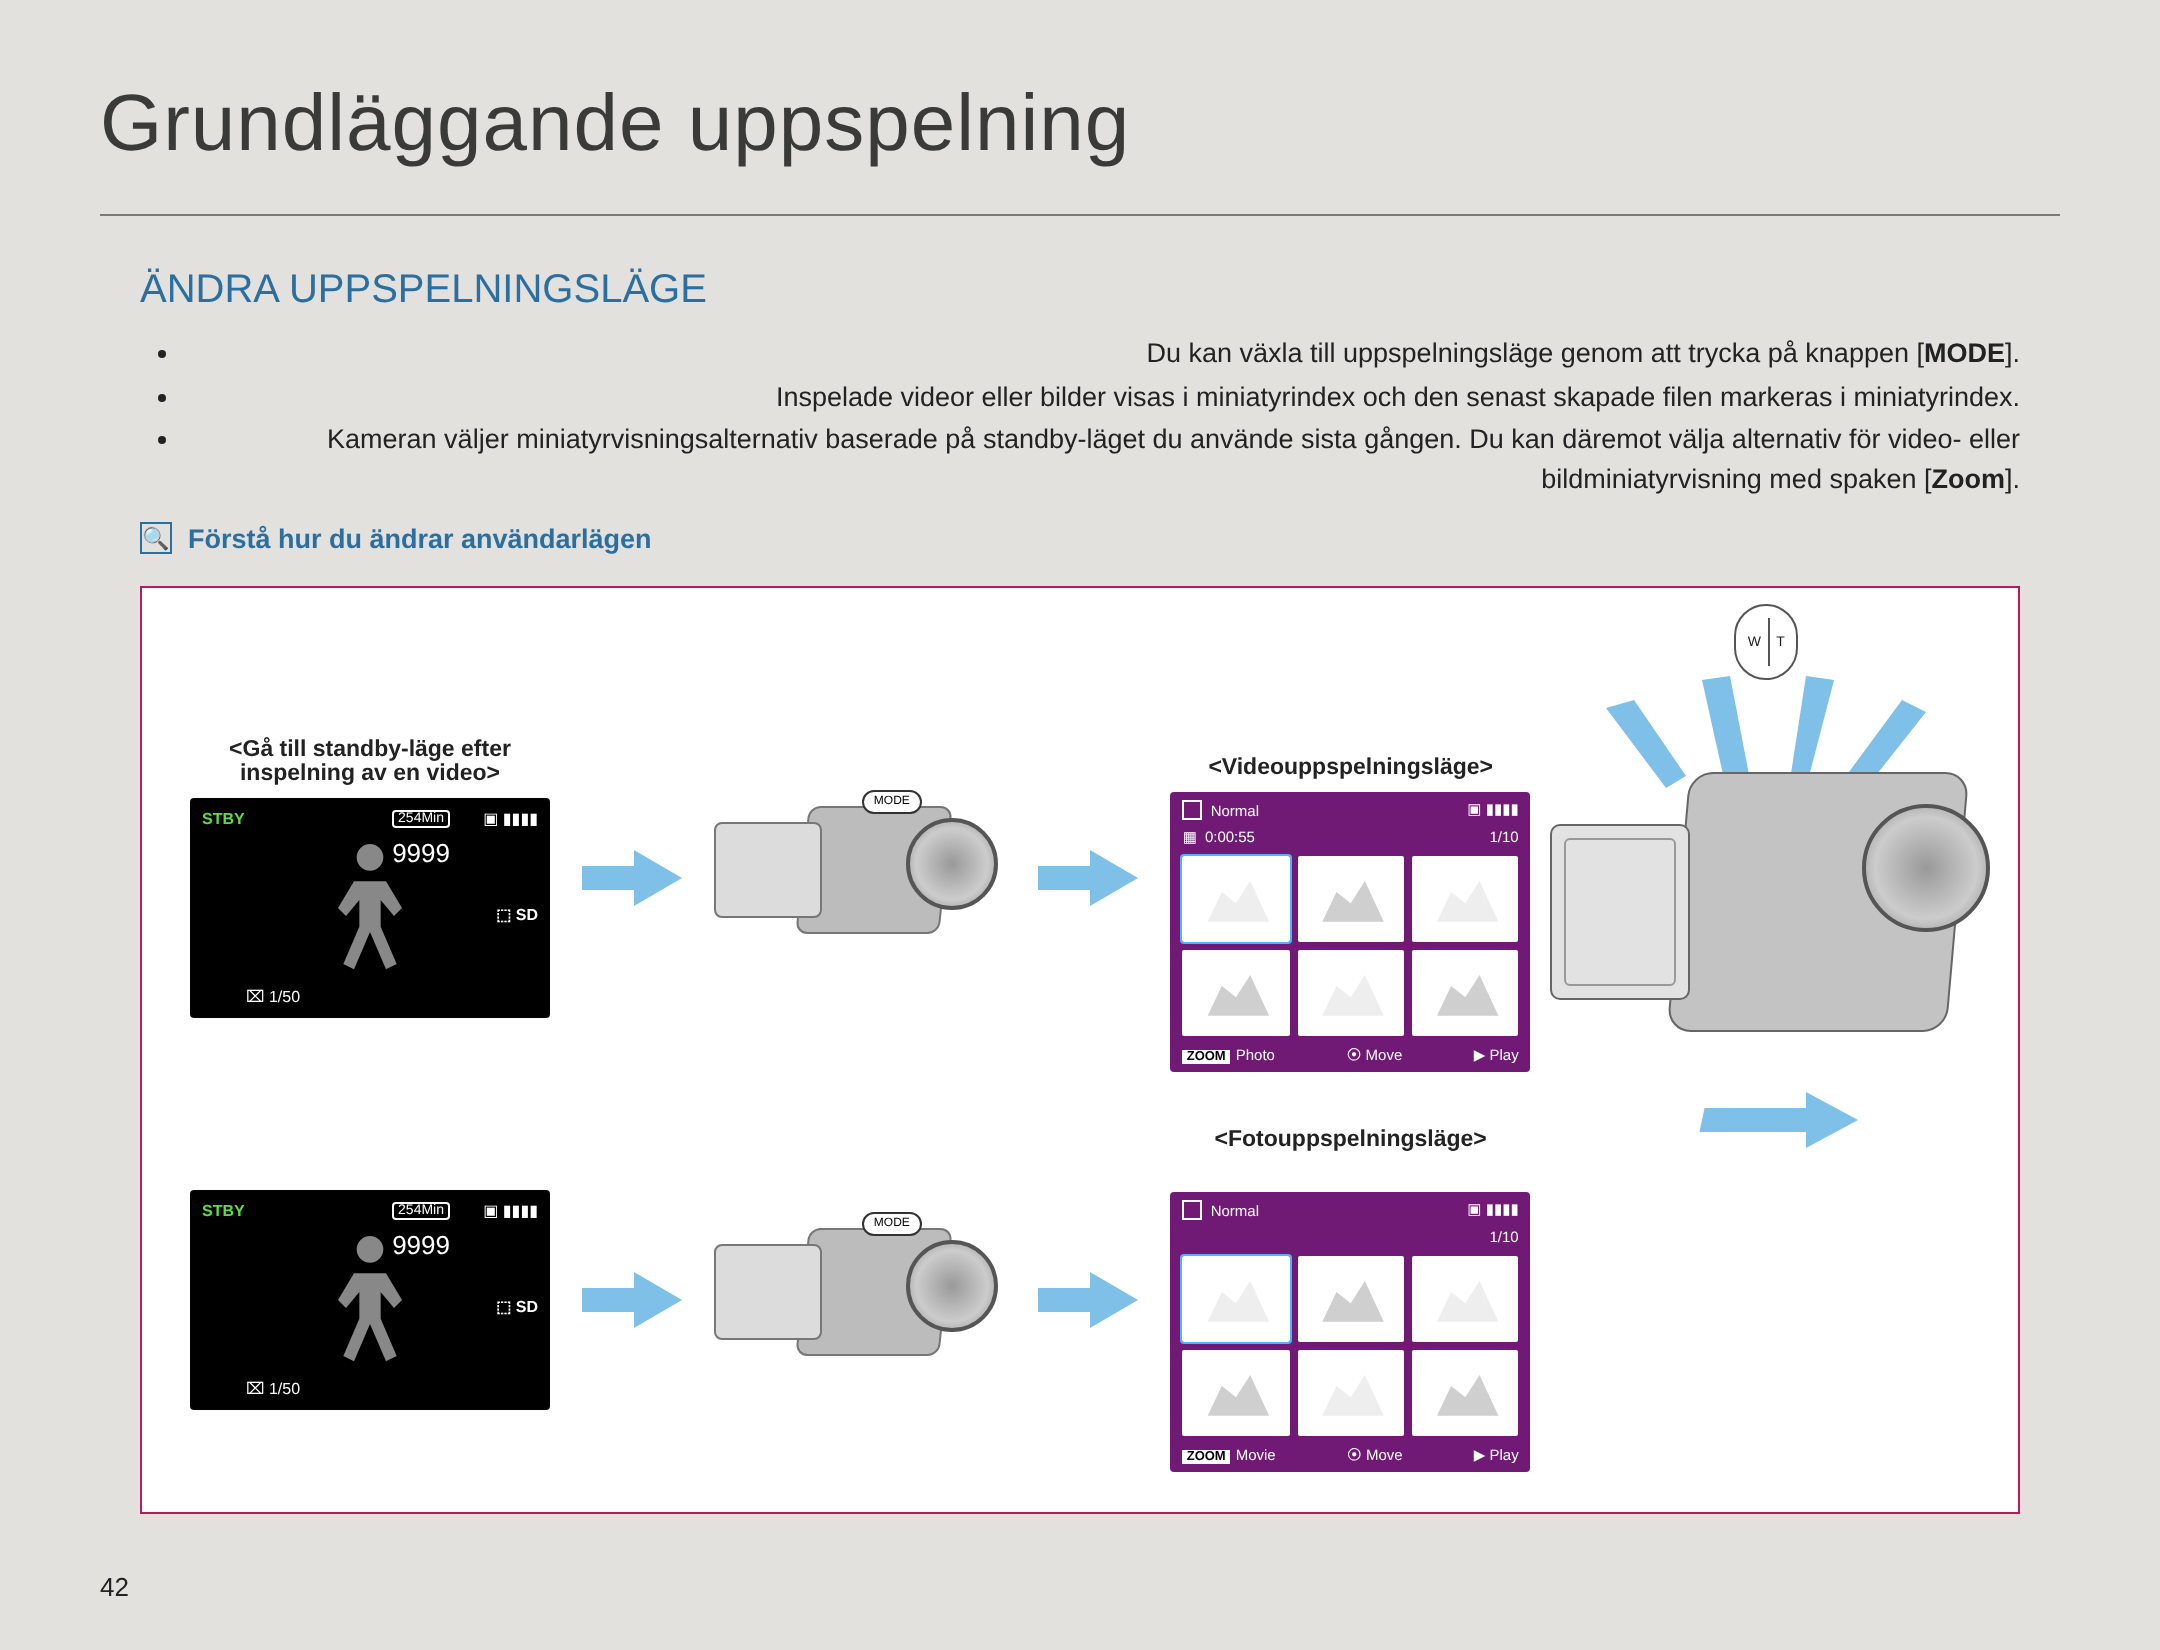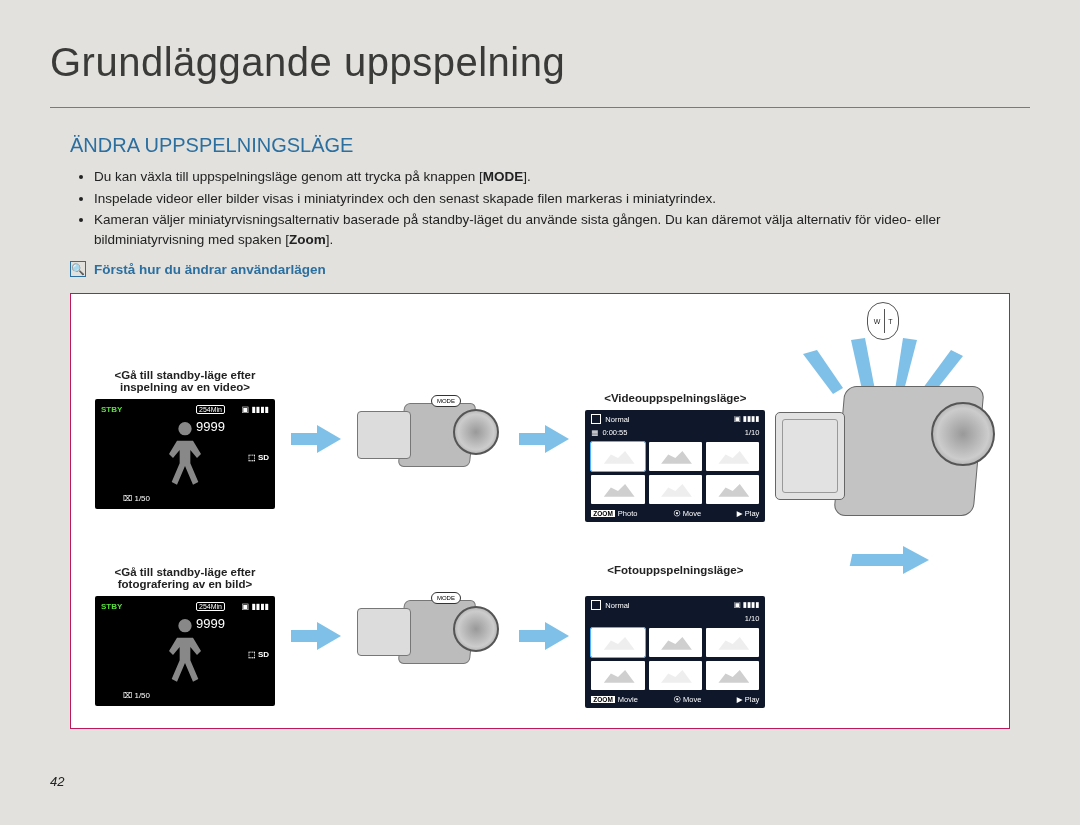--- a/index.html
+++ b/index.html
@@ -22,21 +22,21 @@
   }
   .section-title {
     font-size: 20px;
     color: #2b6fa0;
     text-transform: uppercase;
     margin: 0 20px 10px 20px;
     font-weight: 400;
   }
   .content { margin: 0 20px; }
   .bullets { list-style: disc; padding-left: 24px; font-size: 13.5px; line-height: 1.45; }
-  .bullets li { margin-bottom: 2px; }
+  .bullets li { margin-bottom: 2px; text-align: right; }
   .bold { font-weight: 700; }
   .hint-row { display: flex; align-items: center; gap: 8px; margin: 12px 0 4px 0; }
   .hint-icon {
     width: 16px; height: 16px; border: 1.5px solid #2b6fa0;
     display: flex; align-items: center; justify-content: center;
     font-size: 11px; color: #2b6fa0;
   }
   .hint-title { color: #2b6fa0; font-weight: 700; font-size: 13.5px; }
   .hint-text { font-size: 13.5px; margin-top: 2px; }
   .figure-box {
@@ -93,21 +93,21 @@
     position:absolute; left: 0; top: 22px;
     width: 54px; height: 48px; background: #dcdcdc; border:1px solid #777; border-radius: 4px;
   }
   .cam .mode {
     position:absolute; right: 42px; top: 6px;
     width: 30px; height: 12px; background:#fff; border:1px solid #333; border-radius: 6px;
     font-size: 6px; text-align:center; line-height: 10px; color:#000;
   }
   
   .pb-lcd {
-    width: 180px; height: 112px; background:#0f172a; border-radius:2px;
+    width: 180px; height: 140px; background:#701a75; border-radius:2px;
     position: relative; color:#fff; font-size:7.5px;
   }
   .pb-lcd .top { position:absolute; top:4px; left:6px; display:flex; align-items:center; gap:4px; }
   .pb-lcd .top .sq { width:10px; height:10px; border:1px solid #fff; display:inline-block; }
   .pb-lcd .top2 { position:absolute; top:4px; right:6px; display:flex; gap:4px; }
   .pb-lcd .sub { position:absolute; top:18px; left:6px; display:flex; align-items:center; gap:4px;}
   .pb-lcd .frac { position:absolute; top:18px; right:6px; }
   .pb-lcd .thumbs {
     position:absolute; top: 32px; left:6px; right:6px; bottom: 18px;
     display:grid; grid-template-columns: repeat(3,1fr); gap:4px;
@@ -146,21 +146,21 @@
   }
   .lever-arrow { position:absolute; left:70px; bottom:-8px; width:90px; height:30px;}
   .lever-arrow::before{
     content:""; position:absolute; left:0; top:10px; width:56px; height:12px; background:#7fc0e8;
     transform: skewX(-12deg);
   }
   .lever-arrow::after{
     content:""; position:absolute; left:52px; top:2px;
     border-left:26px solid #7fc0e8; border-top:14px solid transparent; border-bottom:14px solid transparent;
   }
-  .page-num { position:absolute; left:50px; bottom: 36px; font-size:13px;font-style:italic; }
+  .page-num { position:absolute; left:50px; bottom: 24px; font-size:13px; }
   .thumb-silhouette {
     position:absolute; inset:3px;
     background:#cfcfcf;
     clip-path: polygon(20% 80%, 35% 40%, 50% 55%, 65% 25%, 85% 80%);
   }
   .grey-ghost { opacity: 0.35; }
 </style>
 </head>
 <body>
 
@@ -275,21 +275,20 @@
           <div class="body2"></div>
           <div class="flip2"></div>
           <div class="lens2"></div>
         </div>
         <div class="lever-arrow"></div>
       </div>
     </div>
 
     <div class="fig-row" style="margin-top:-24px;">
       <div style="display:flex;flex-direction:column;align-items:center;gap:6px;">
-        <div class="caption" style="width:180px;">&lt;Gå till standby-läge efter fotografering av en bild&gt;</div>
         <div class="lcd">
           <span class="status">STBY</span>
           <span class="min">254Min</span>
           <span class="bat">▣ ▮▮▮▮</span>
           <span class="n9999">9999</span>
           <span class="sd">⬚ SD</span>
           <span class="bl">⌧ 1/50</span>
           <svg class="skater" viewBox="0 0 40 60">
             <path fill="#888" d="M20 6a5 5 0 1 1 0 10 5 5 0 0 1 0-10zM14 20h12l6 10-3 3-5-6v10l6 14-4 2-6-14-6 14-4-2 6-14V27l-5 6-3-3z"></path>
           </svg>

